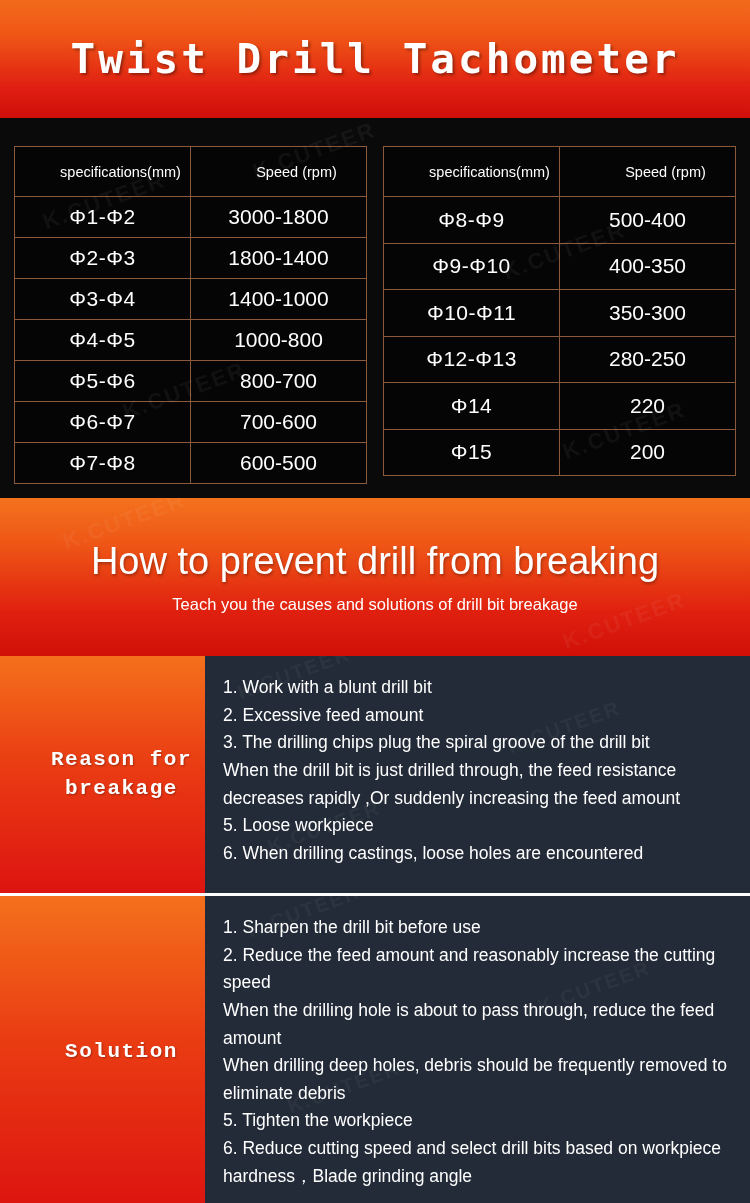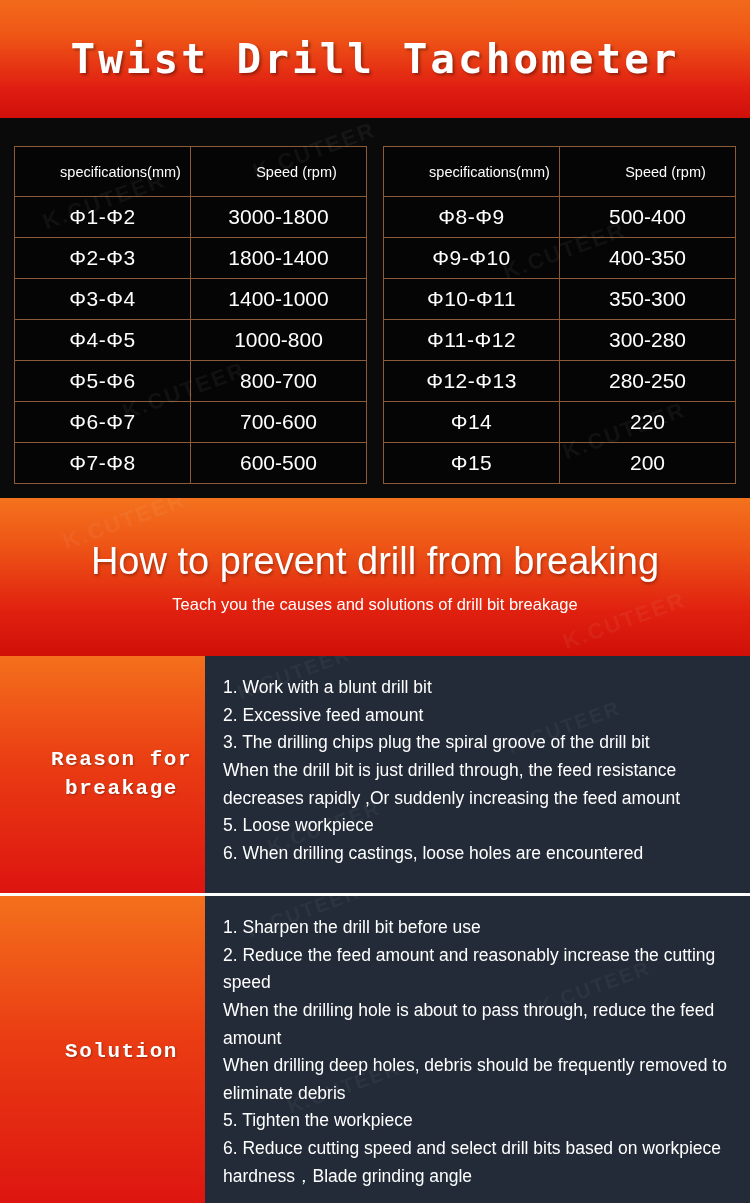--- a/index.html
+++ b/index.html
@@ -219,24 +219,20 @@
           <td class="spec">Φ8-Φ9</td>
           <td>500-400</td>
         </tr>
         <tr>
           <td class="spec">Φ9-Φ10</td>
           <td>400-350</td>
         </tr>
         <tr>
           <td class="spec">Φ10-Φ11</td>
           <td>350-300</td>
-        </tr>
-        <tr>
-          <td class="spec">Φ11-Φ12</td>
-          <td>300-280</td>
         </tr>
         <tr>
           <td class="spec">Φ12-Φ13</td>
           <td>280-250</td>
         </tr>
         <tr>
           <td class="spec">Φ14</td>
           <td>220</td>
         </tr>
         <tr>

